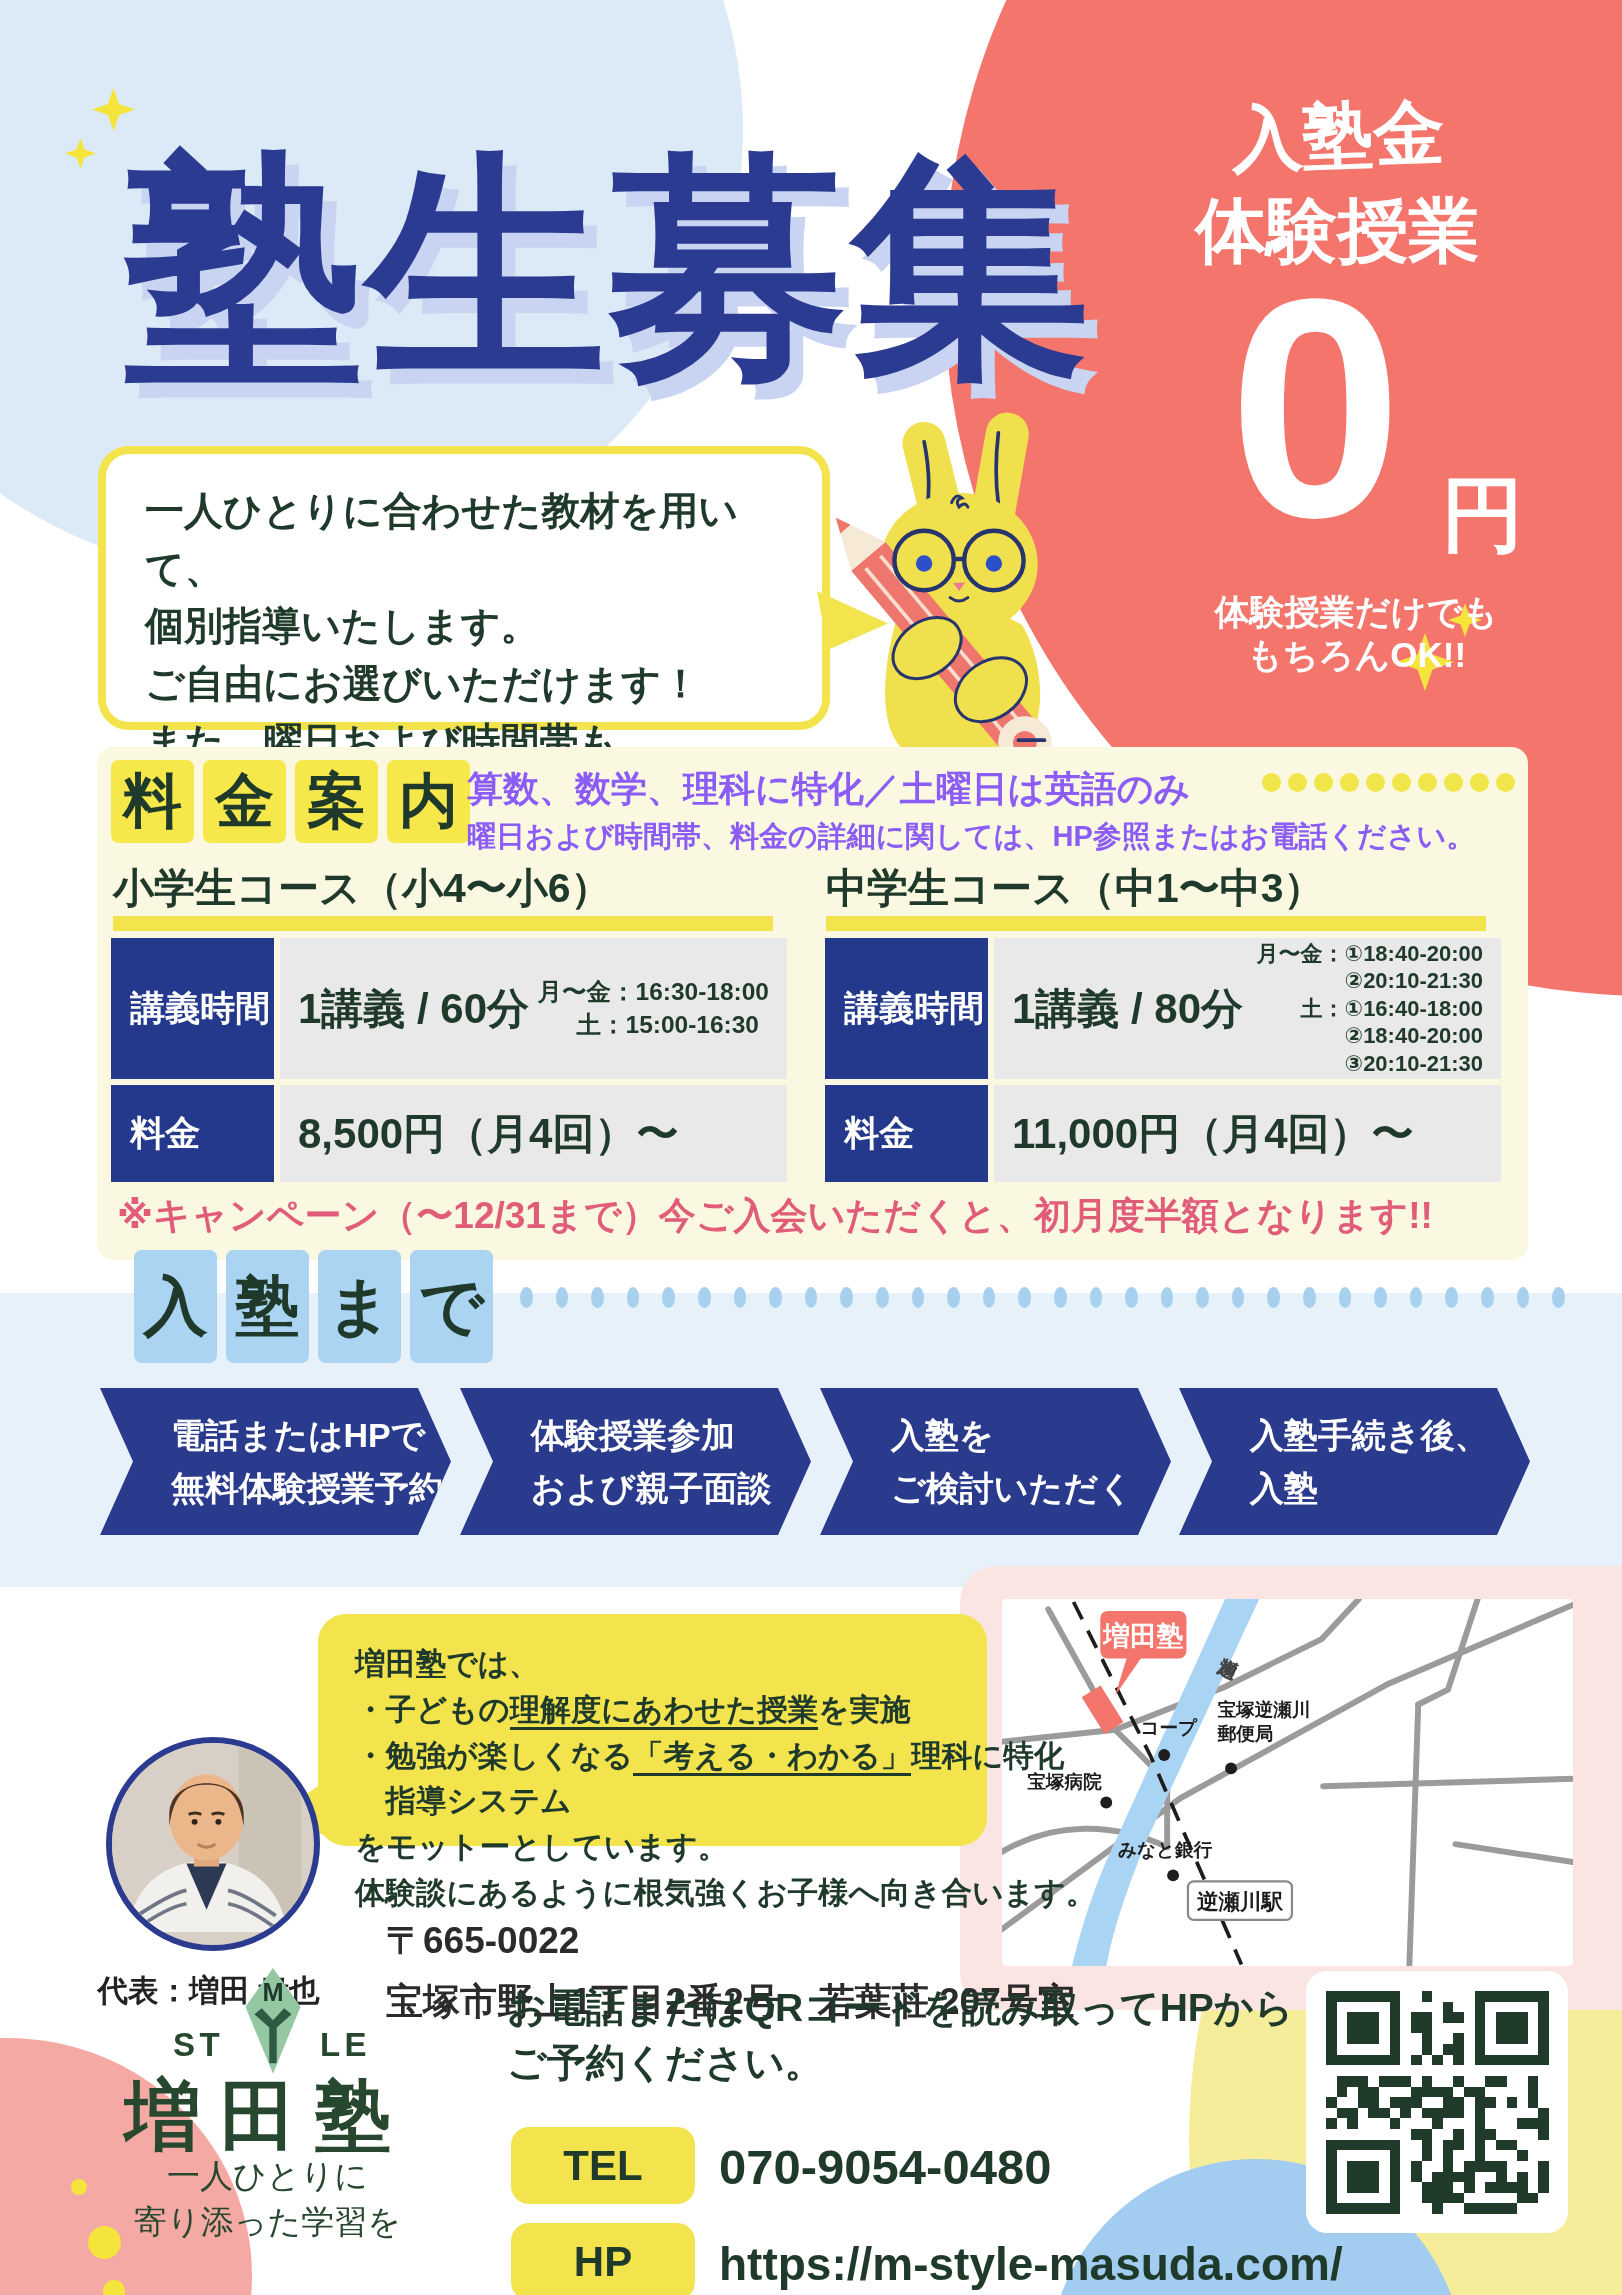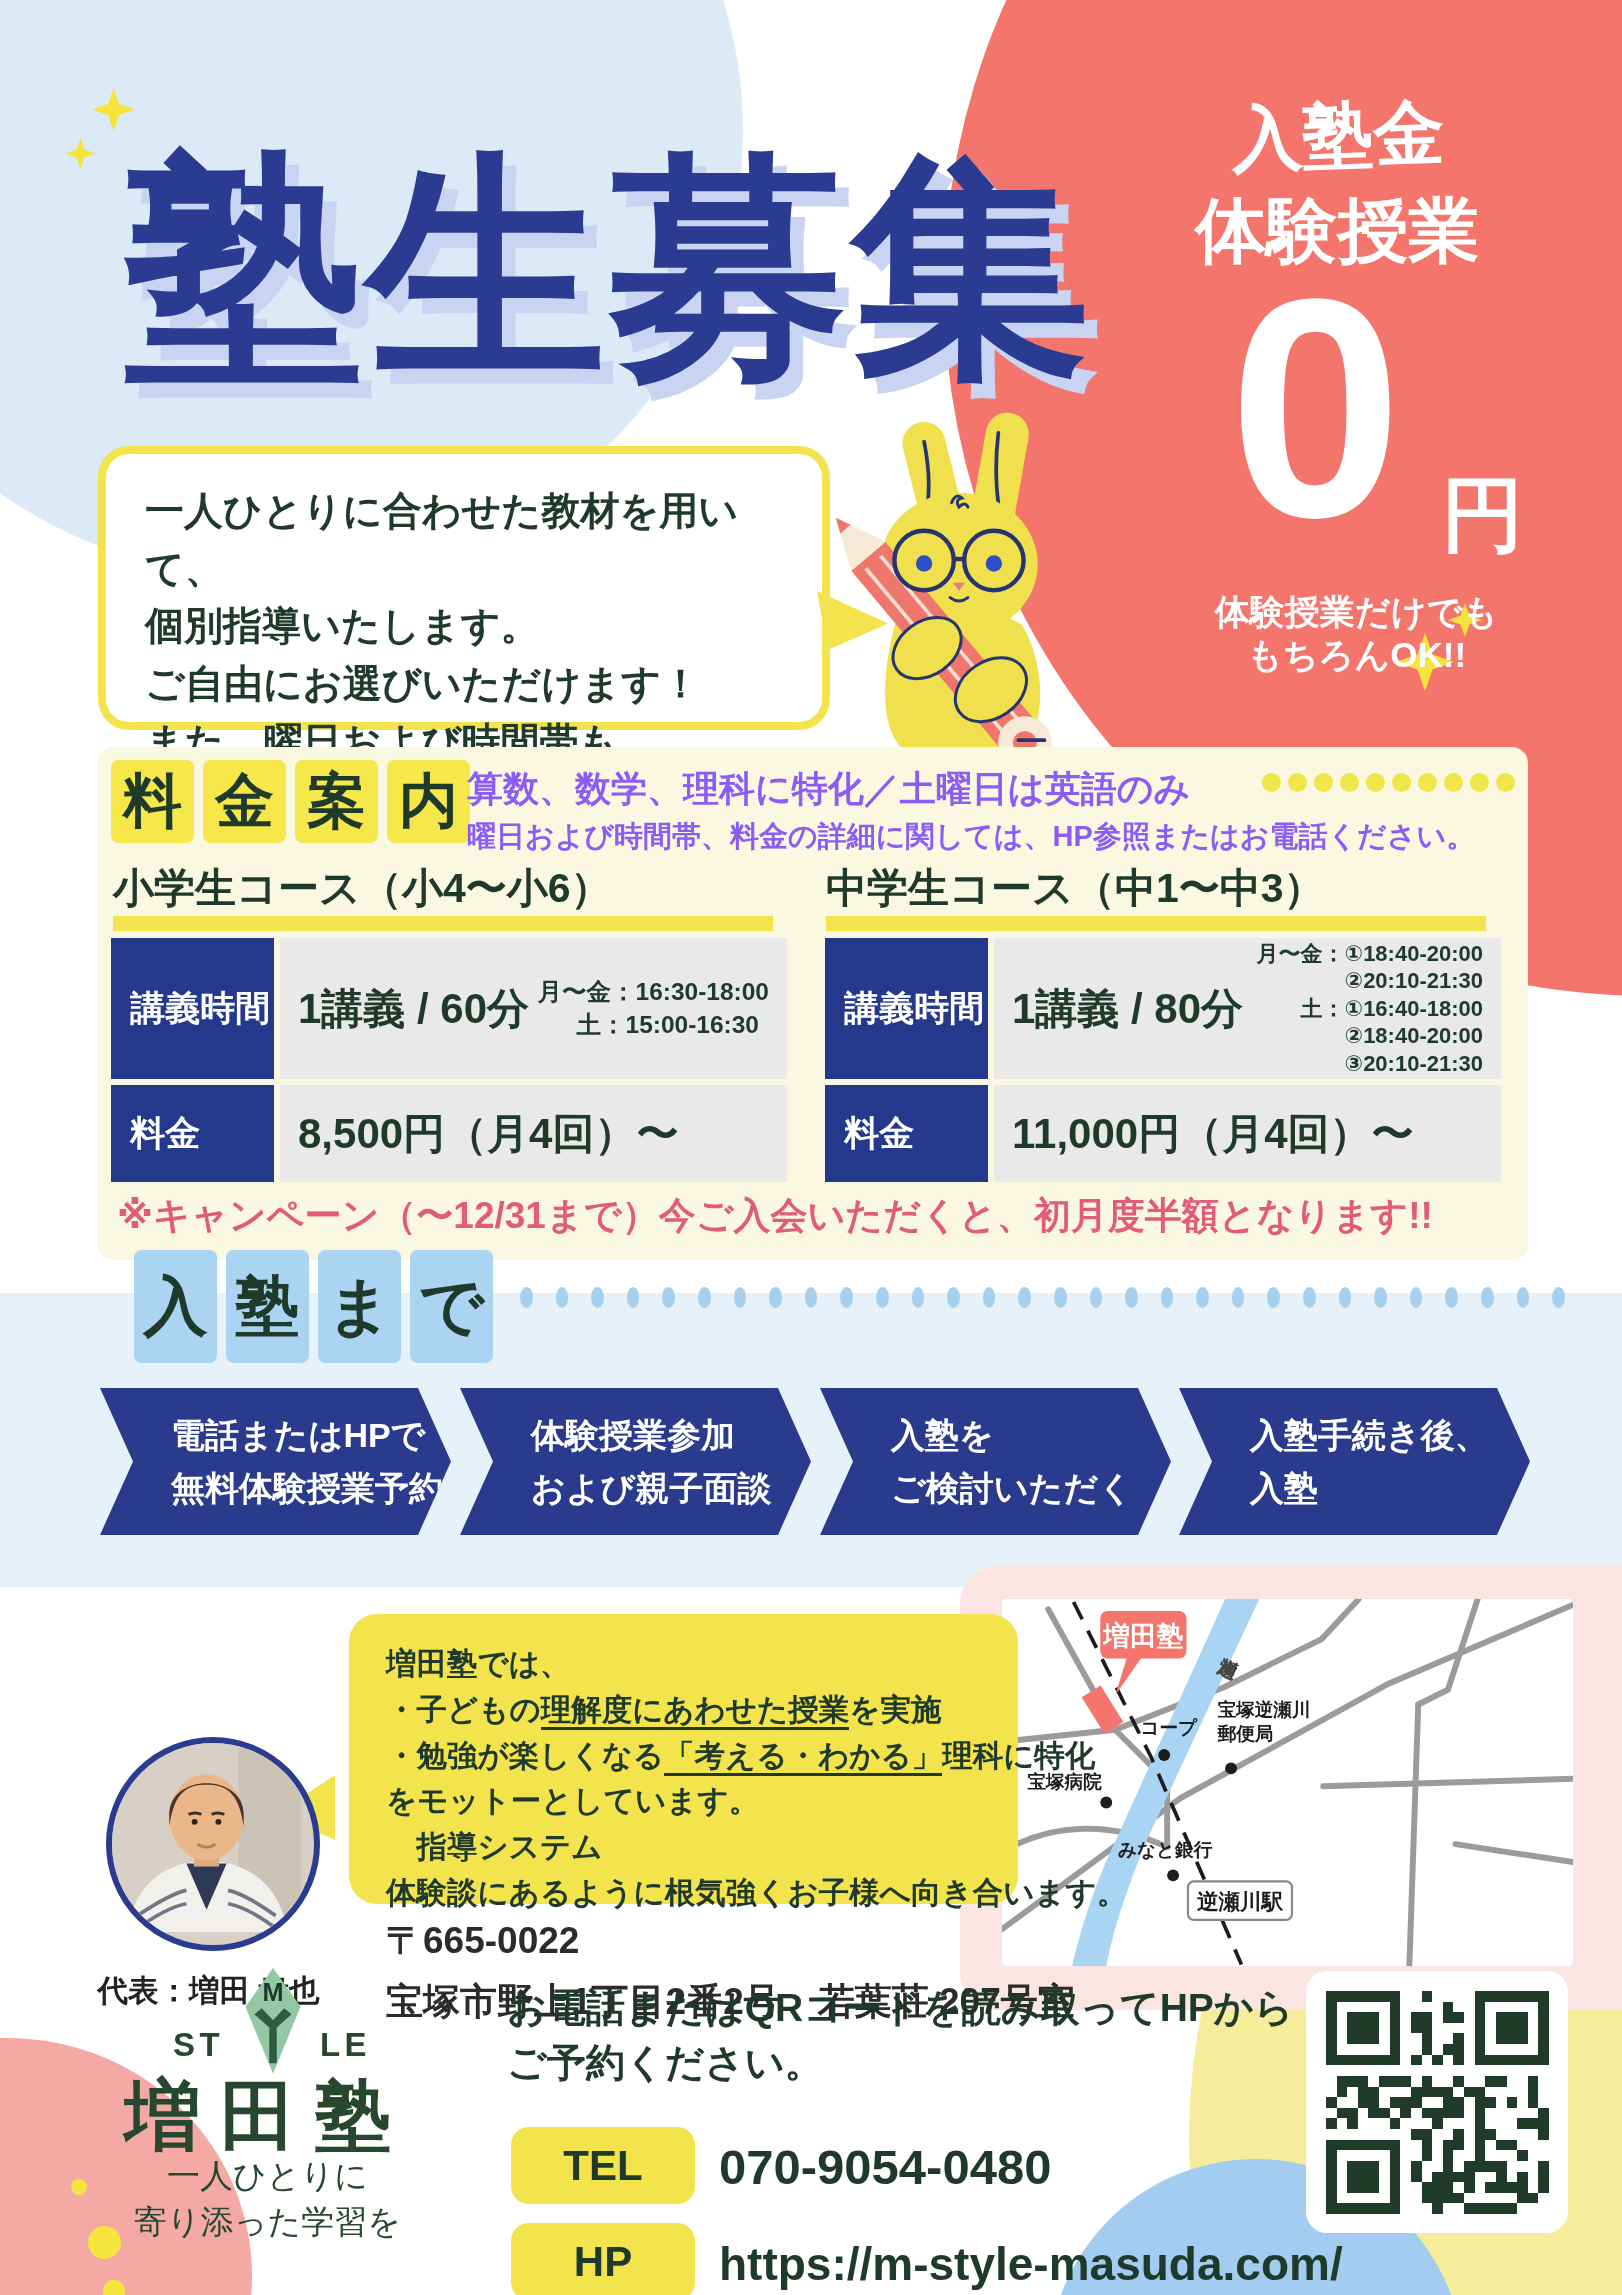--- a/index.html
+++ b/index.html
@@ -42,22 +42,22 @@
   .campaign{position:absolute;left:117px;top:1191px;font-size:37px;font-weight:900;color:#e05c78;white-space:nowrap;}
   
   .band{position:absolute;left:0;top:1293px;width:1623px;height:294px;background:#e7f1fa;}
   .arrow{position:absolute;top:1388px;height:147px;width:351px;background:#2a3a8c;color:#fff;
          display:flex;flex-direction:column;justify-content:center;padding-left:71px;box-sizing:border-box;
          clip-path:polygon(0 0,calc(100% - 33px) 0,100% 50%,calc(100% - 33px) 100%,0 100%,33px 50%);}
   .arrow div{font-size:34px;font-weight:800;line-height:1.55;white-space:nowrap;}
   
   .mapblob{position:absolute;left:960px;top:1566px;width:663px;height:444px;background:#fbe5e2;border-radius:36px 0 0 36px;}
   .mapcard{position:absolute;left:1002px;top:1599px;width:571px;height:367px;background:#fff;border-radius:4.5px;overflow:hidden;}
-  .bubble2{position:absolute;left:318px;top:1614px;width:669px;height:290px;background:#f3e44e;border-radius:28px;
-           box-sizing:border-box;padding:27px 37px;margin-left:31px;}
+  .bubble2{position:absolute;left:318px;top:1614px;width:669px;height:232px;background:#f3e44e;border-radius:28px;
+           box-sizing:border-box;padding:27px 37px;}
   .bubble2 div{font-size:30.5px;font-weight:800;color:#1f3a2b;line-height:1.5;white-space:nowrap;}
   .bubble2 .u{border-bottom:3px solid #1f3a2b;padding-bottom:1.5px;}
   .bubble2-tail{position:absolute;left:276px;top:1775px;width:59px;height:65px;background:#f3e44e;
                 clip-path:polygon(100% 0,0 60%,100% 100%);}
   .photo{position:absolute;left:106px;top:1737px;width:202px;height:202px;border-radius:50%;
          border:6.7px solid #2b3b8f;overflow:hidden;background:#d8d0c6;}
   .caption{position:absolute;left:82px;top:1971px;width:253px;text-align:center;font-size:30.5px;
            font-weight:700;color:#222;white-space:nowrap;}
   .addr{position:absolute;left:386px;color:#2b2b2b;font-size:37px;font-weight:700;white-space:nowrap;}
   .logo-text{position:absolute;color:#27472f;font-family:"Liberation Serif","DejaVu Serif",serif;
@@ -308,22 +308,22 @@
       </g>
       <rect x="250" y="380" width="140" height="52" rx="8" fill="#fff" stroke="#888" stroke-width="3"></rect>
       <text x="320" y="417" font-size="29" font-weight="bold" fill="#1d1d1d" text-anchor="middle">逆瀬川駅</text>
     </svg>
   </div>
 
   <div class="bubble2">
     <div><span>増田塾では、</span><span class="u"></span><span></span></div>
     <div><span>・子どもの</span><span class="u">理解度にあわせた授業</span><span>を実施</span></div>
     <div><span>・勉強が楽しくなる</span><span class="u">「考える・わかる」</span><span>理科に特化</span></div>
+    <div><span>　指導システム</span><span class="u"></span><span></span></div>
     <div><span>をモットーとしています。</span><span class="u"></span><span></span></div>
-    <div><span>　指導システム</span><span class="u"></span><span></span></div>
     <div><span>体験談にあるように根気強くお子様へ向き合います。</span><span class="u"></span><span></span></div>
   </div>
   <div class="bubble2-tail"></div>
 
   <div class="photo">
     <svg width="189" height="189" viewBox="0 0 254 254">
       <rect width="254" height="254" fill="#d8d0c6"></rect>
       <rect x="170" width="84" height="254" fill="#ccc3b7"></rect>
       <path d="M20 254 C30 190 70 160 127 158 C186 160 226 192 236 254 Z" fill="#f2f0ec"></path>
       <g stroke="#707784" stroke-width="5" fill="none">

